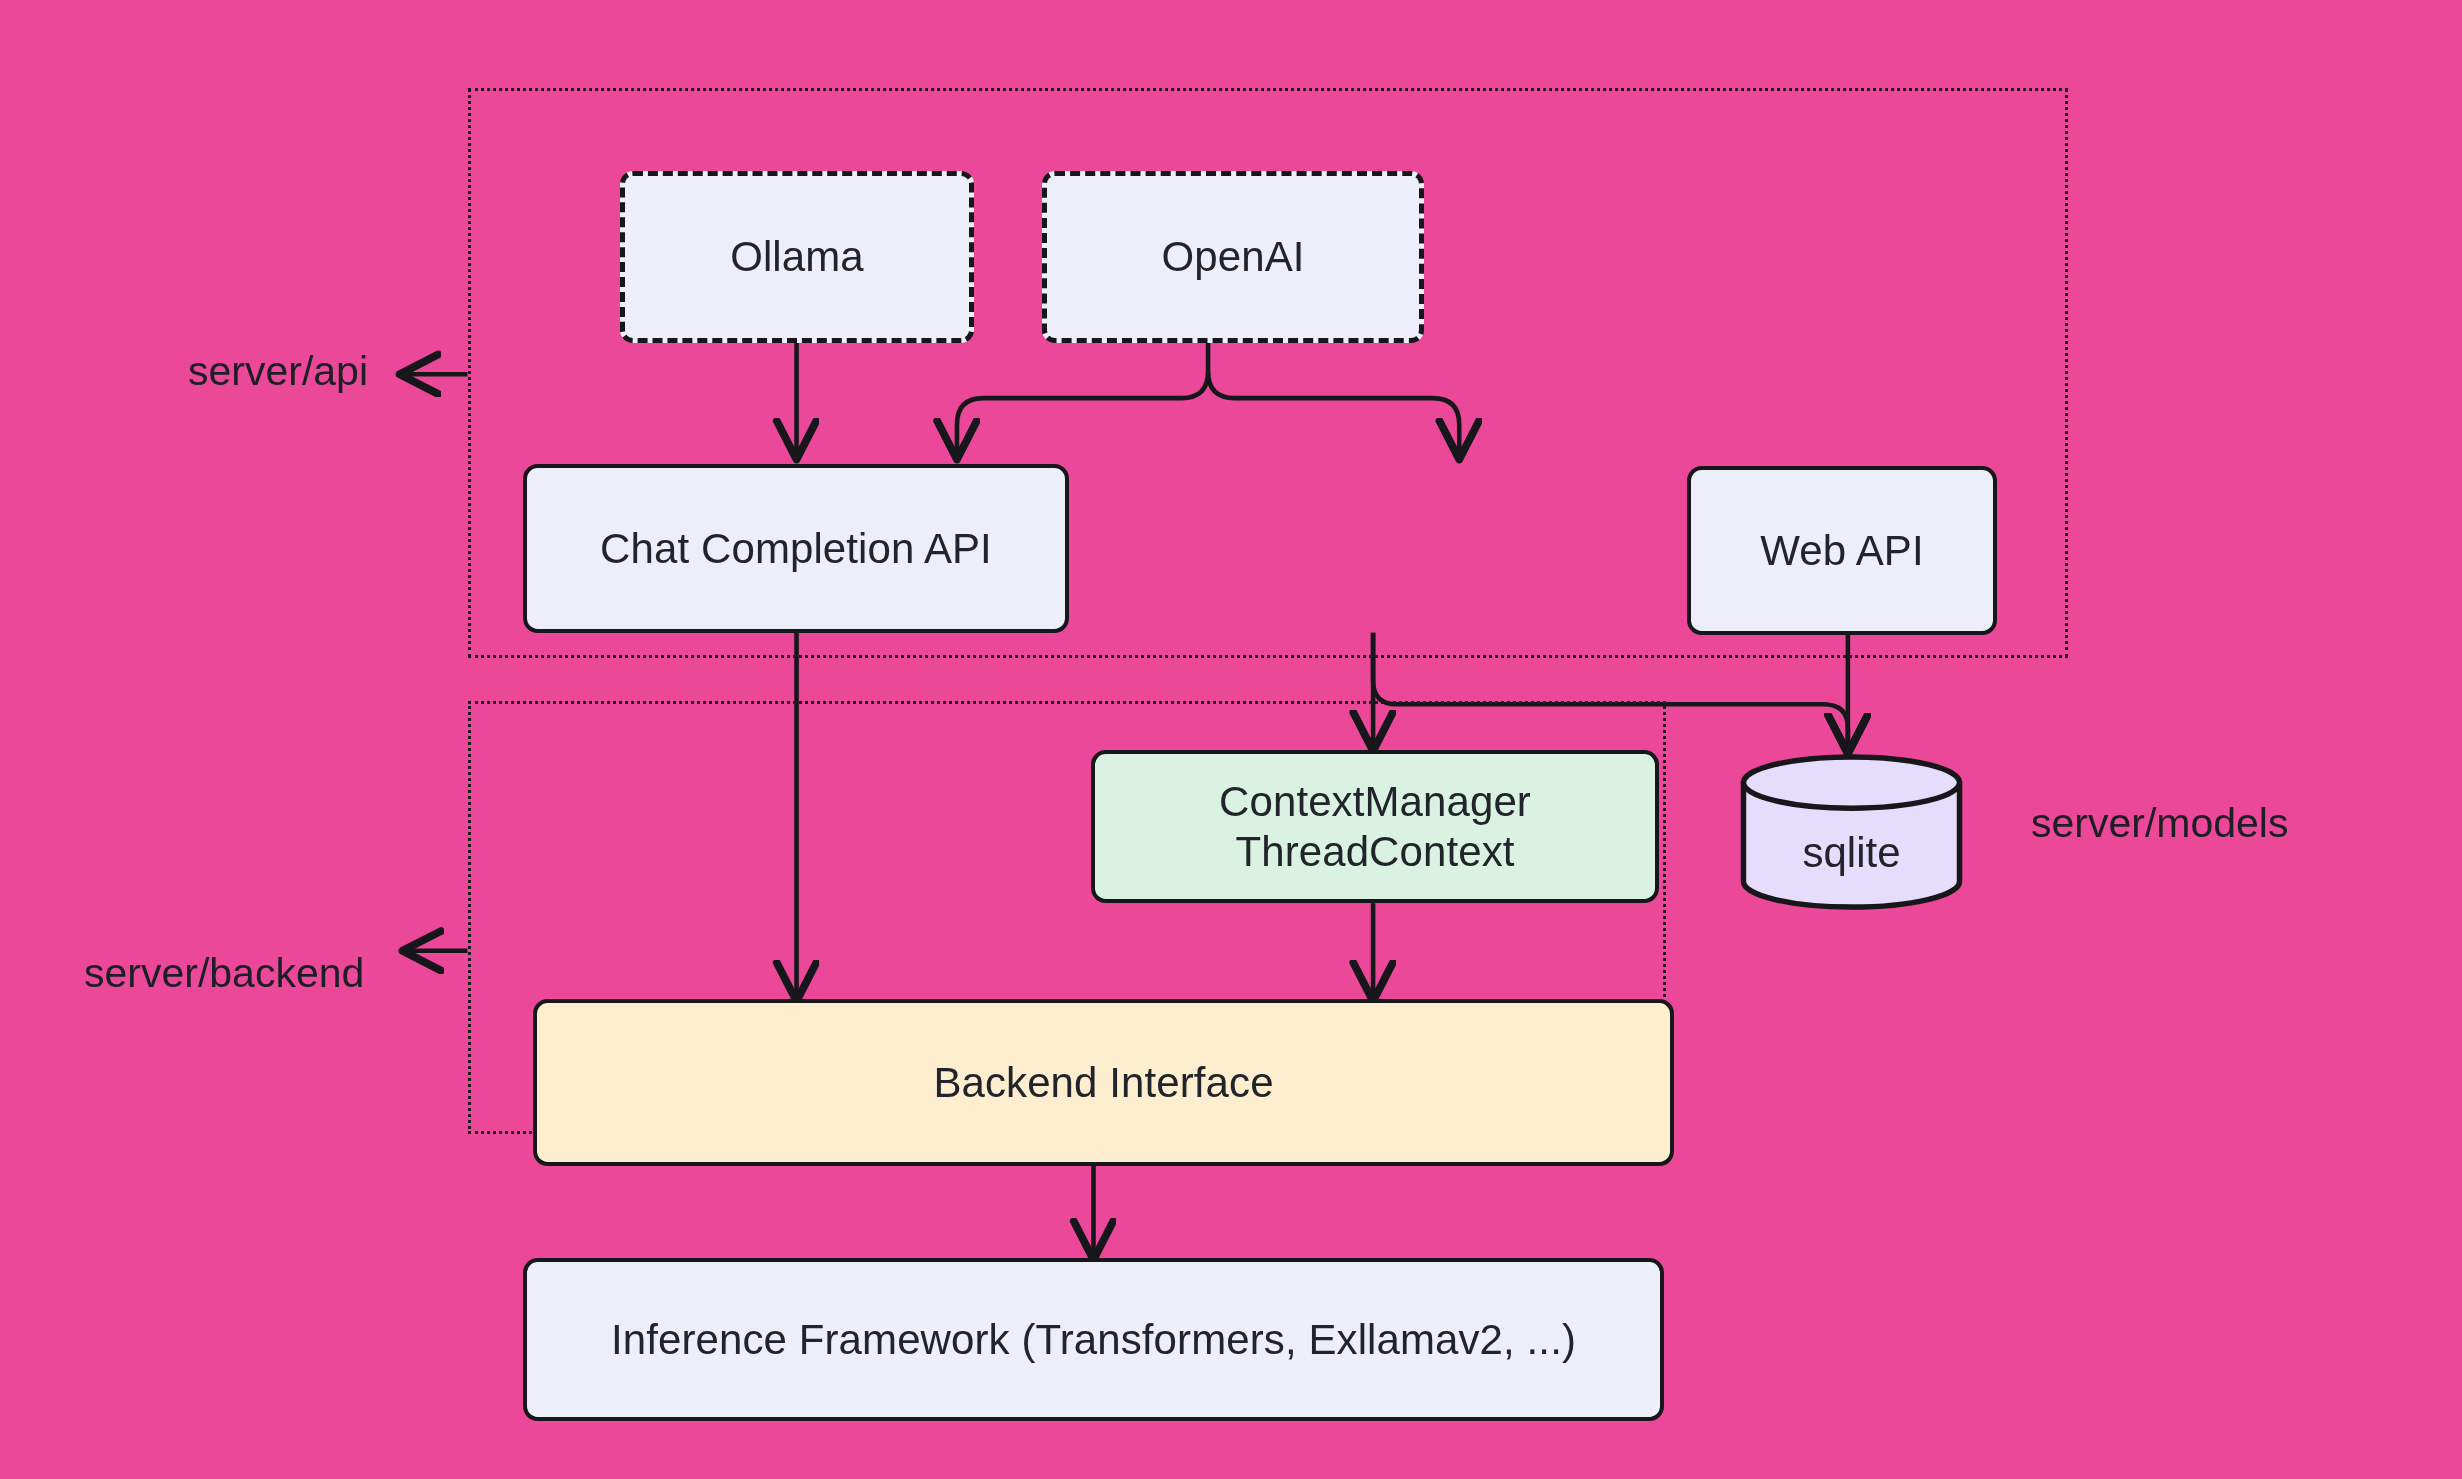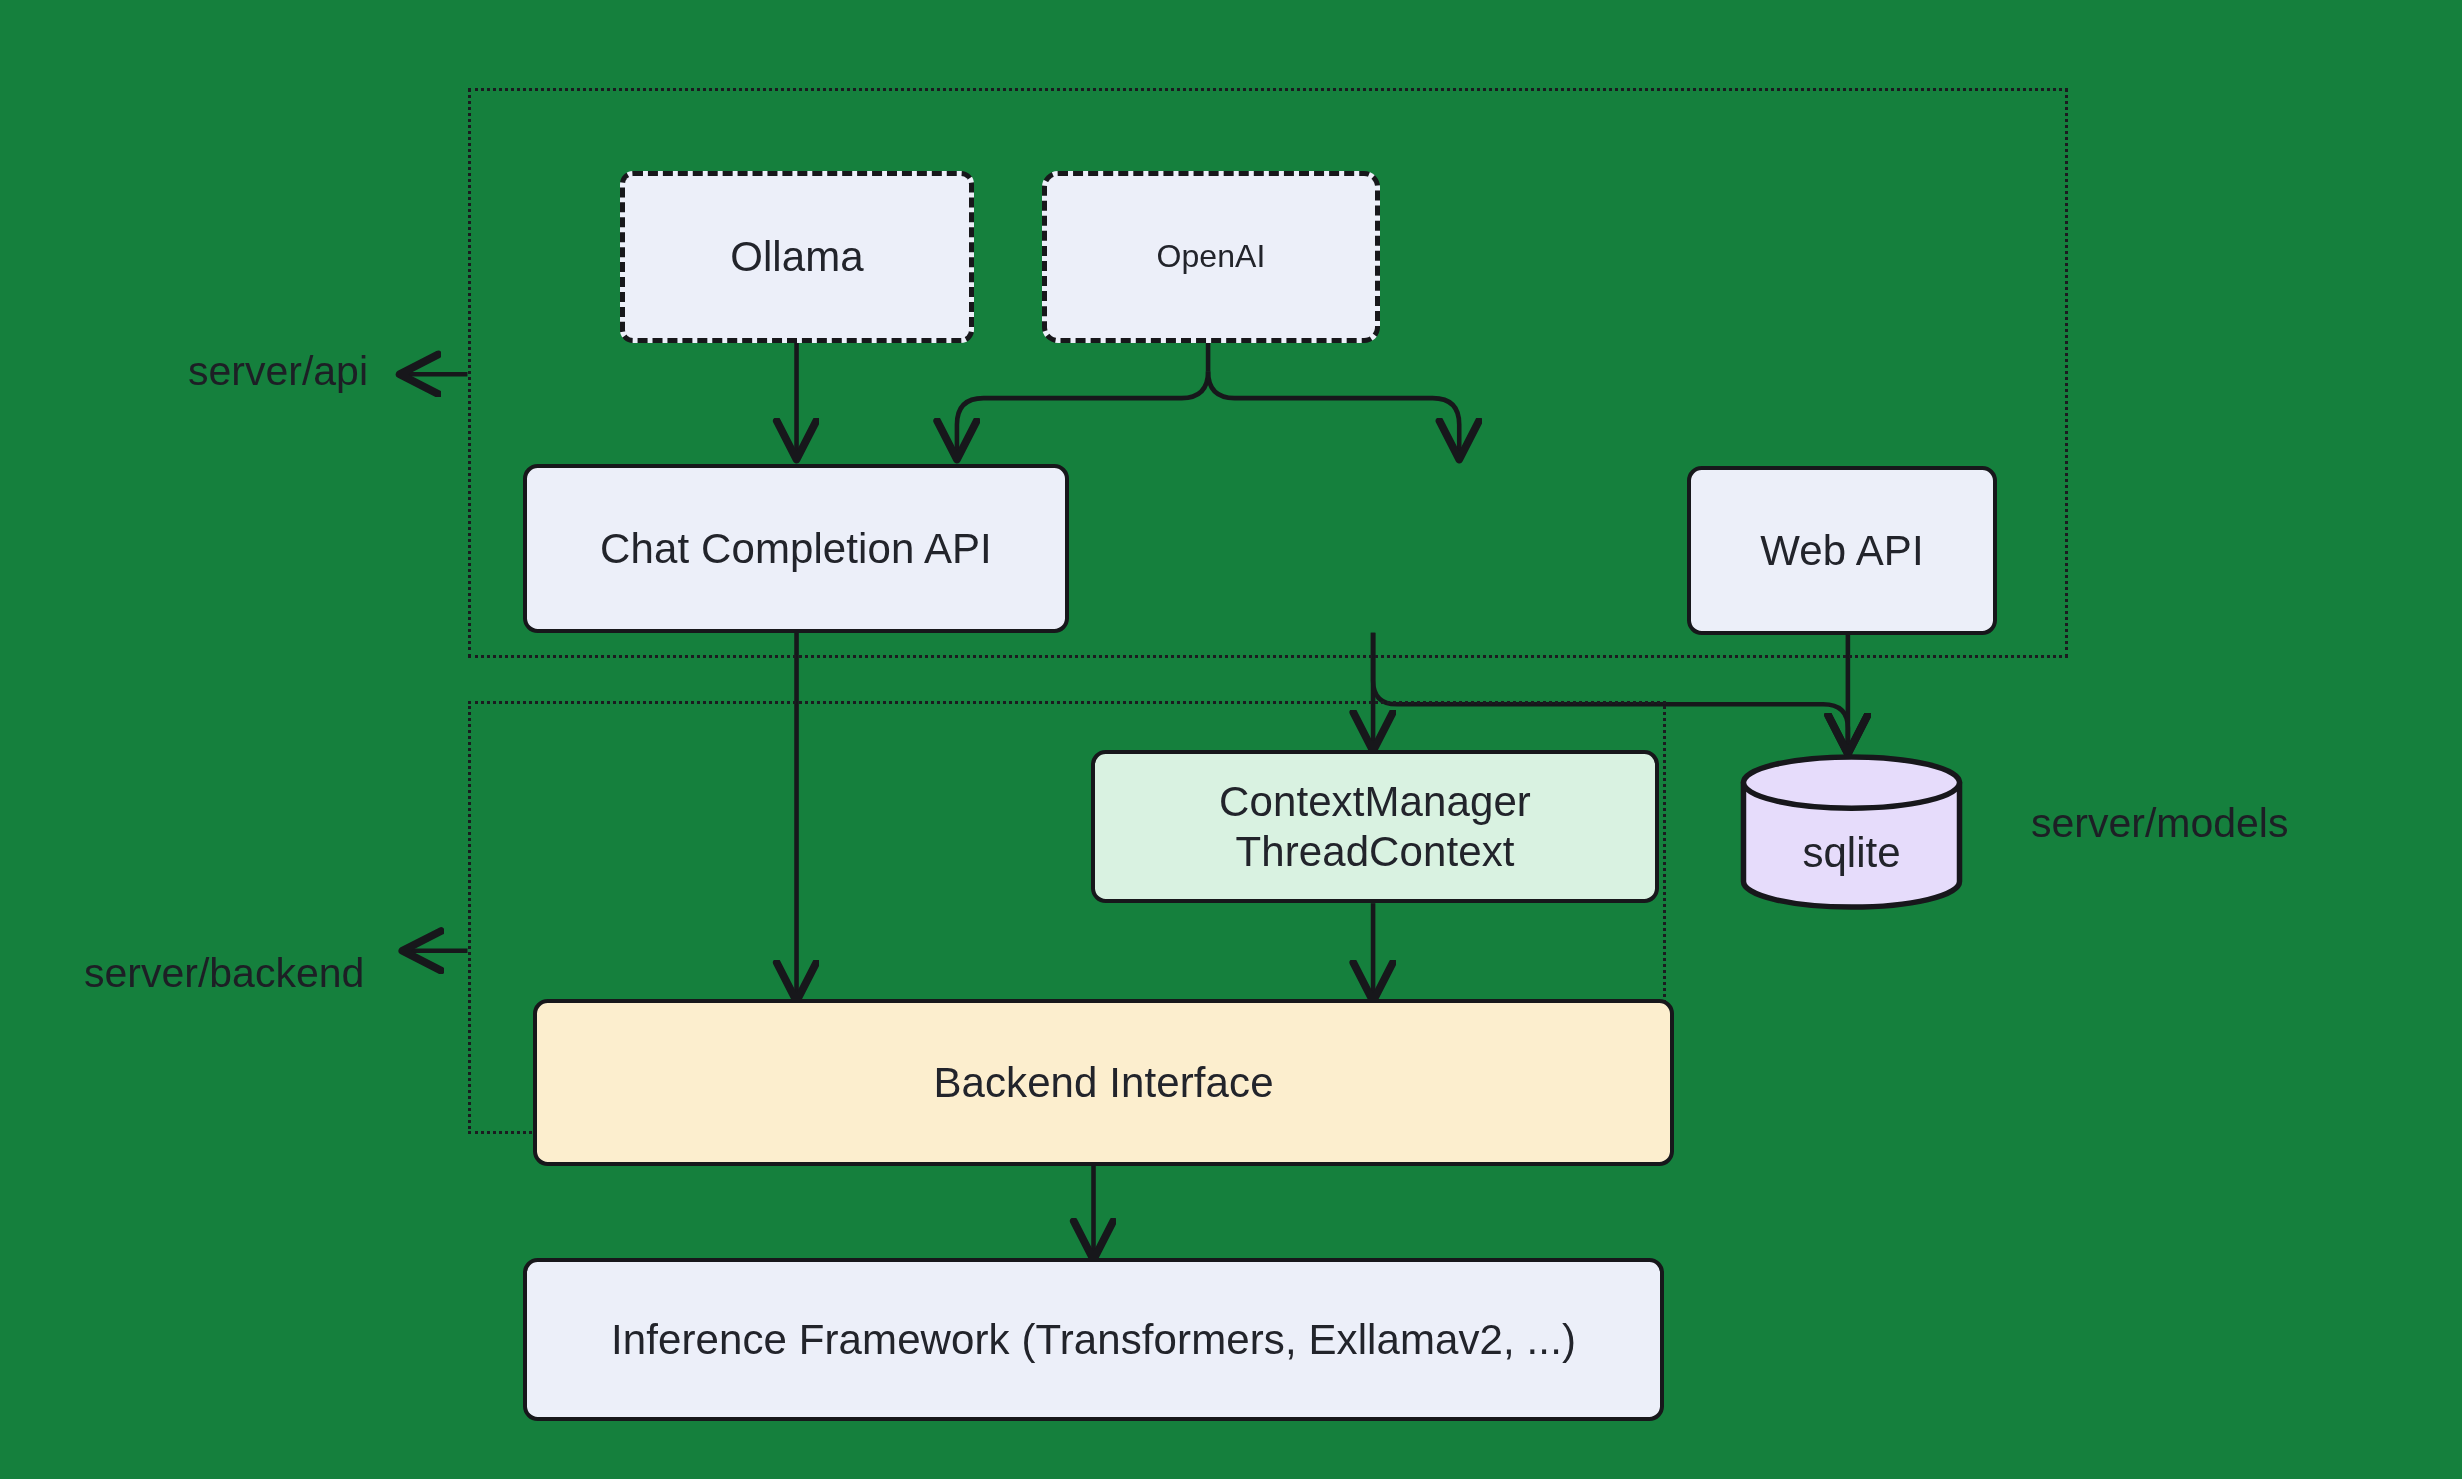--- a/index.html
+++ b/index.html
@@ -10,21 +10,21 @@
   body {
     width: 2462px;
     height: 1480px;
     font-family: "Liberation Sans", sans-serif;
     overflow: hidden;
   }
   #stage {
     position: relative;
     width: 2462px;
     height: 1480px;
-    background: #15803d;
+    background: #ec4899;
   }
   #wires {
     position: absolute;
     left: 0;
     top: 0;
     width: 2462px;
     height: 1480px;
     pointer-events: none;
   }
   .grp {
@@ -118,21 +118,21 @@
   </svg>
 
   <div class="grp grp-dotted" style="left:468px; top:88px; width:1600px; height:570px;"></div>
 
   <div class="grp grp-dotted" style="left:468px; top:701px; width:1198px; height:433px;"></div>
 
   <div class="node dashed fill-blue" style="left:620px; top:171px; width:354px; height:172px; font-size:42px;">
     <span>Ollama</span>
   </div>
 
-  <div class="node dashed fill-blue" style="left:1042px; top:171px; width:338px; height:172px; font-size:32px;border-radius:16px;">
+  <div class="node dashed fill-blue" style="left:1042px; top:171px; width:382px; height:172px; font-size:42px;">
     <span>OpenAI</span>
   </div>
 
   <div class="node solid fill-blue" style="left:523px; top:464px; width:546px; height:169px; font-size:42px;">
     <span>Chat Completion API</span>
   </div>
 
 
   <div class="node solid fill-blue" style="left:1687px; top:466px; width:310px; height:169px; font-size:42px;">
     <span>Web API</span>

